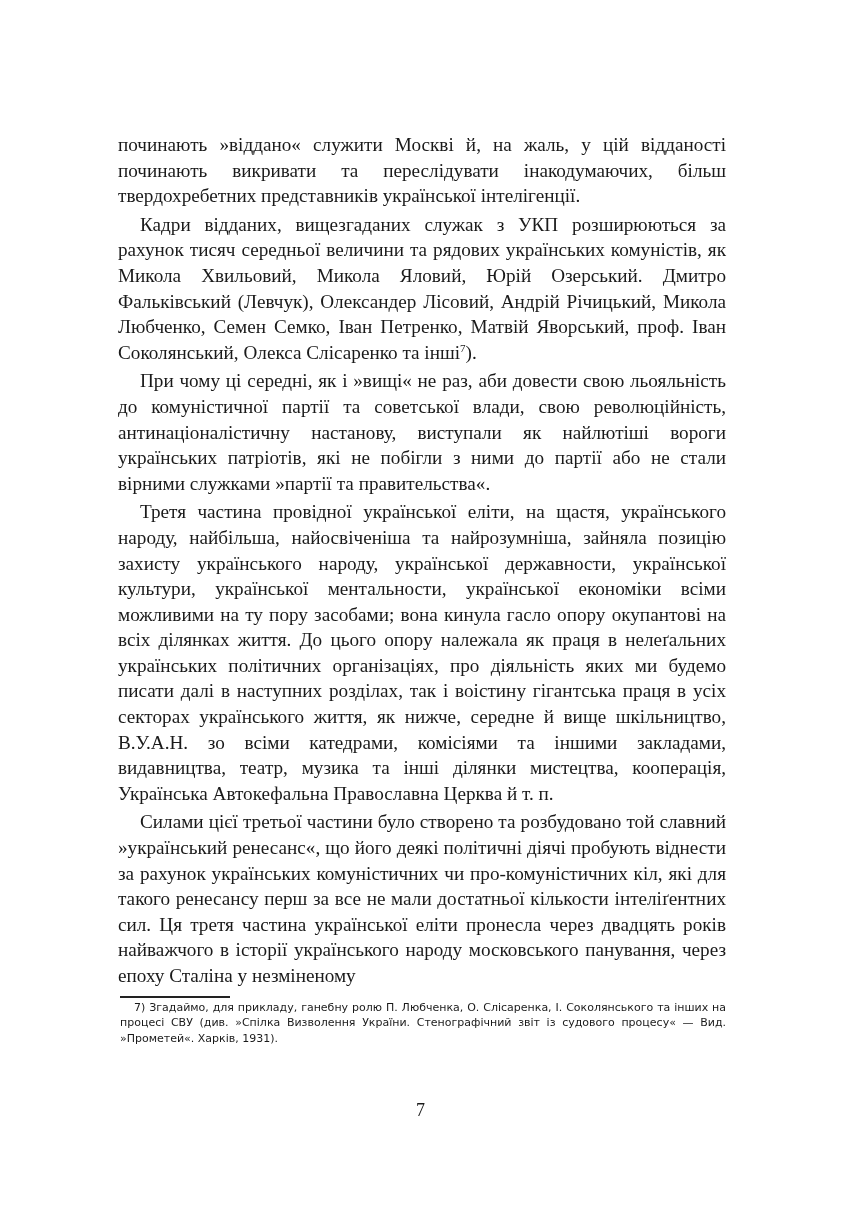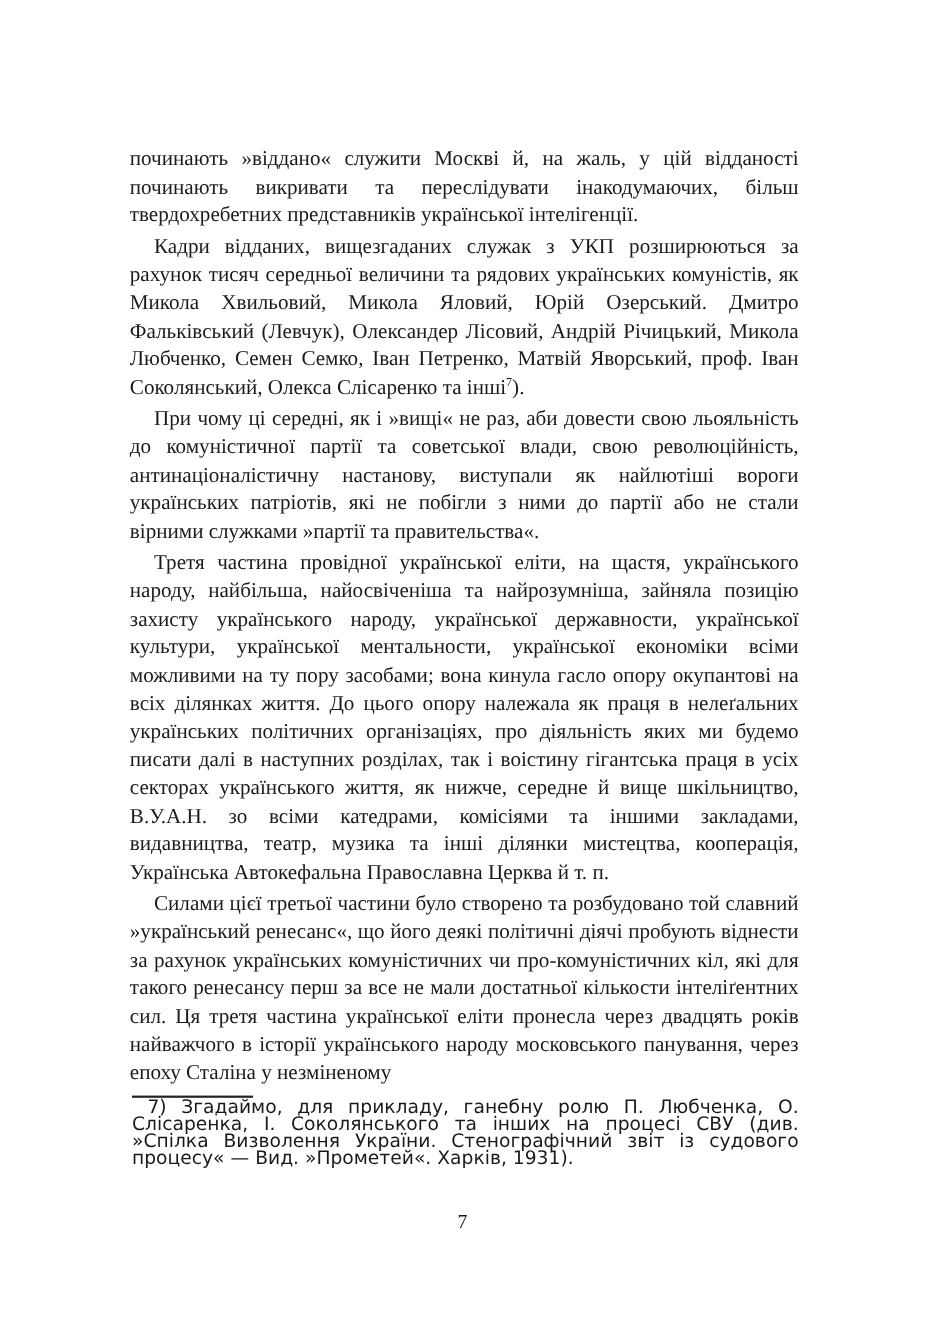--- a/index.html
+++ b/index.html
@@ -26,21 +26,21 @@
     width: 110px;
     height: 1.5px;
     background: #222;
   }
   .footnote {
     position: absolute;
     left: 120px;
     top: 1000px;
     width: 606px;
     font-family: "DejaVu Sans", "Liberation Sans", sans-serif;
-    font-size: 17px;
+    font-size: 11px;
     line-height: 15.4px;
     color: #1a1a1a;
     text-align: justify;
     text-indent: 14px;
   }
   .page-number {
     position: absolute;
     left: 416px;
     top: 1100px;
     font-family: "Liberation Serif", serif;

